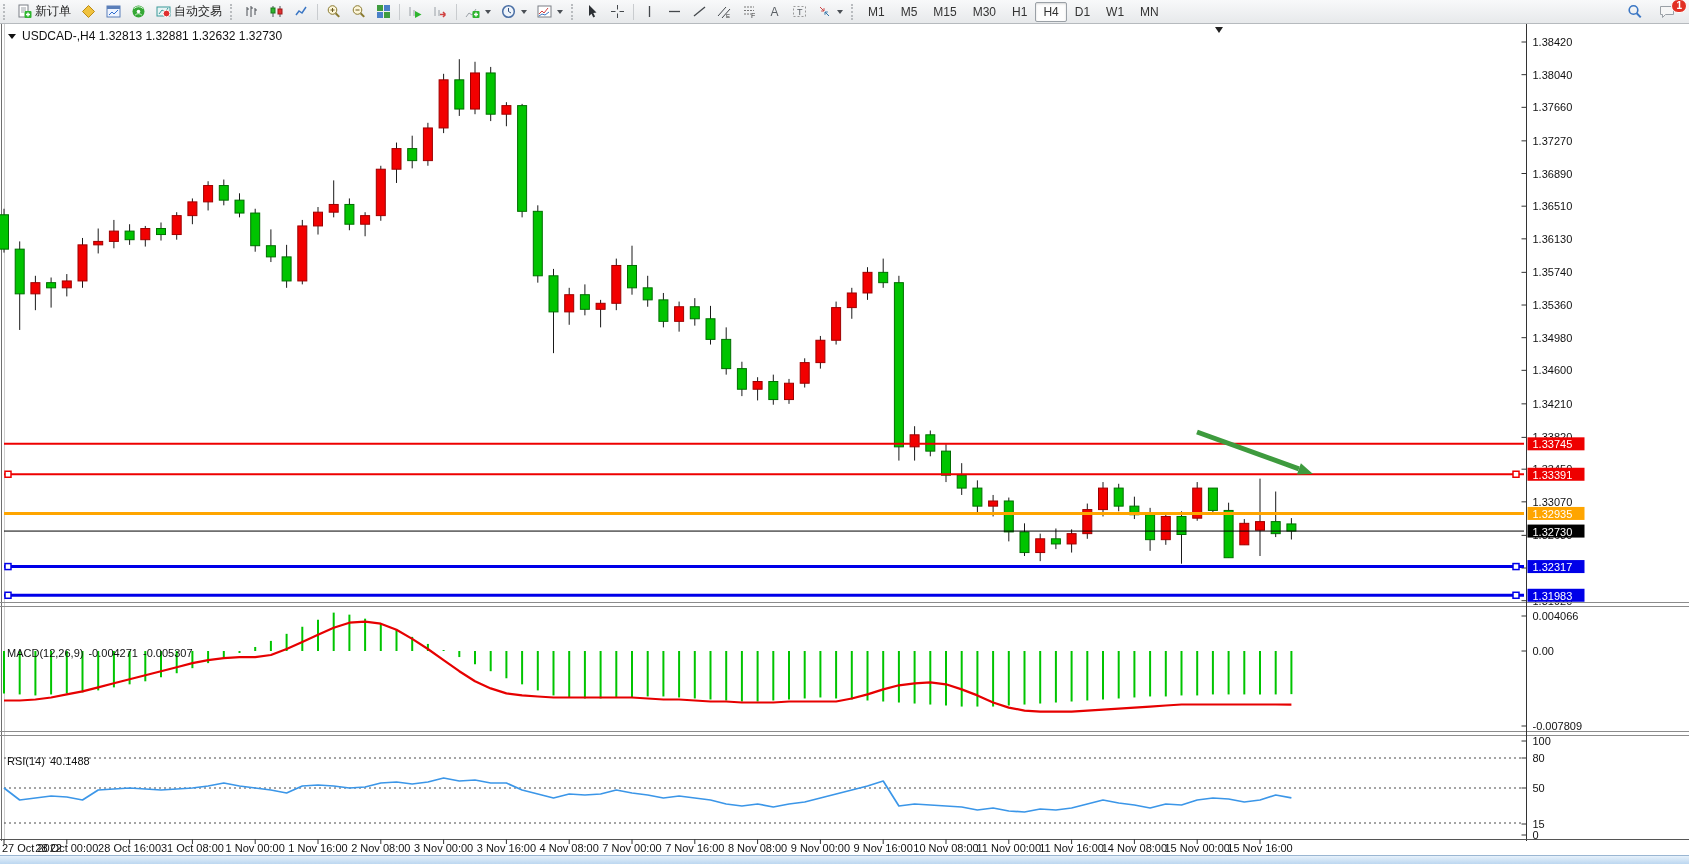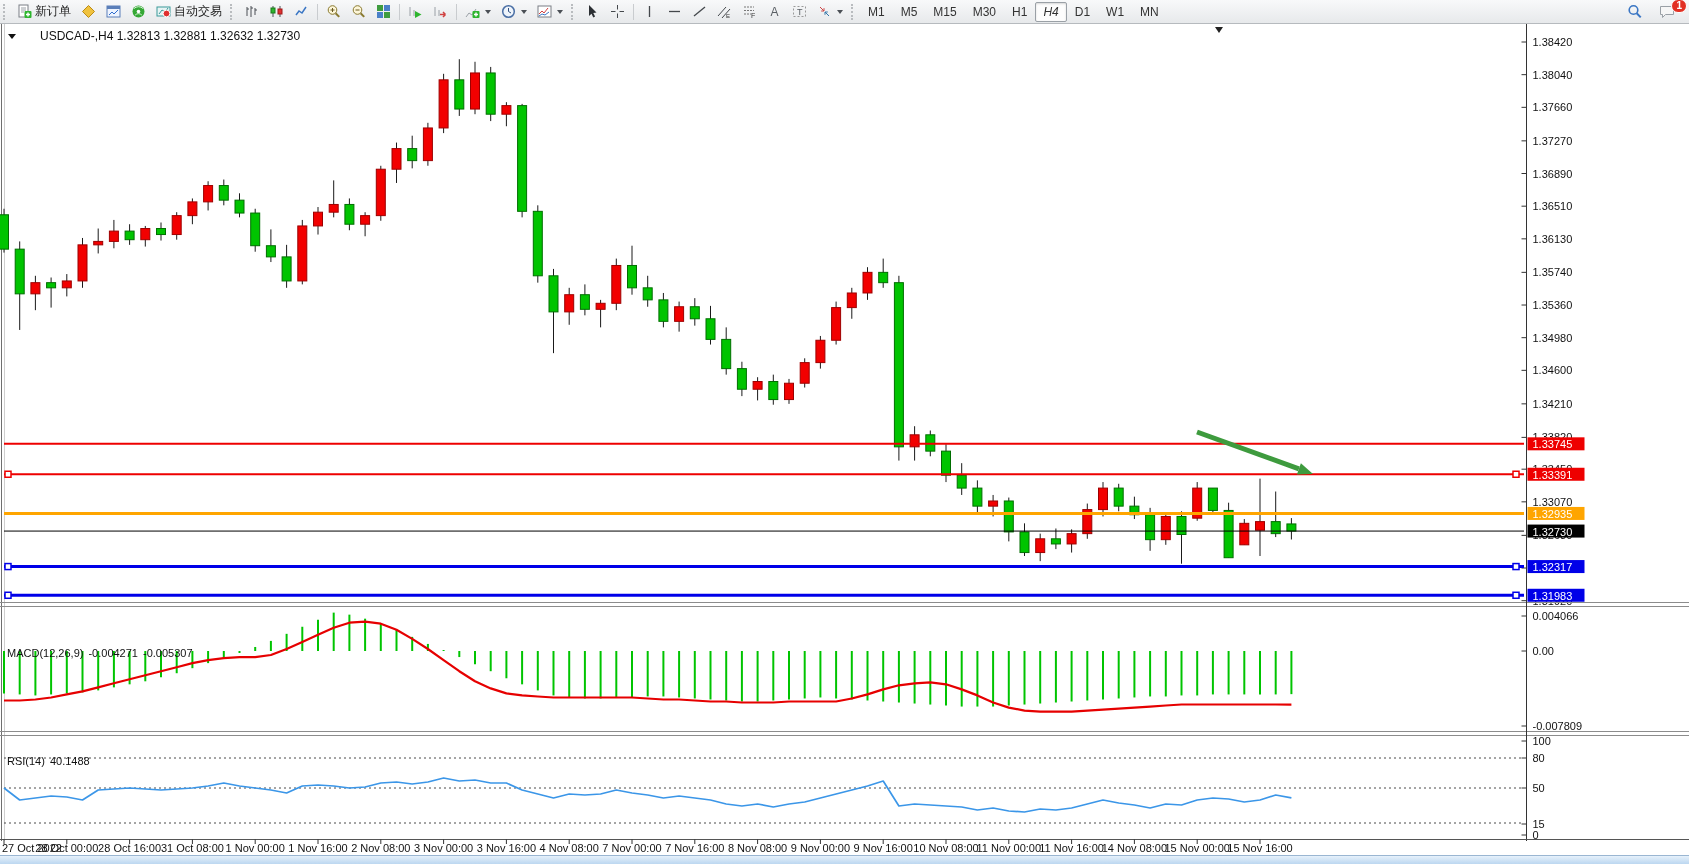--- a/index.html
+++ b/index.html
@@ -10,29 +10,29 @@
     background:linear-gradient(#f8f9fa,#e7e9eb);border-bottom:1px solid #b6babe;
     display:flex;align-items:center;font-size:12px;color:#222;z-index:5;}
   .grip{width:3px;height:16px;border-left:2px dotted #b9bcbf;margin:0 4px 0 3px;}
   .sep{width:1px;height:16px;background:#c9cccf;margin:0 3px;}
   .tb{display:flex;align-items:center;gap:3px;padding:1px 4px;border:1px solid transparent;
       border-radius:2px;cursor:default;white-space:nowrap;}
   .tb svg{display:block;}
   .caret{width:0;height:0;border-left:3px solid transparent;border-right:3px solid transparent;
          border-top:4px solid #4a4f55;margin-left:2px;}
   .tf{padding:2px 7px;font-size:12px;color:#333;border:1px solid transparent;border-radius:2px;}
-  .tf.active{background:#fdfdfd;border:1px solid #9aa0a6;box-shadow:inset 0 1px 2px rgba(0,0,0,.15);font-style:italic;}
+  .tf.active{background:#fdfdfd;border:1px solid #9aa0a6;box-shadow:inset 0 1px 2px rgba(0,0,0,.15);}
   #tb-right{margin-left:auto;display:flex;align-items:center;gap:6px;padding-right:8px;}
   #chat-wrap{position:relative;}
   #chat-badge{position:absolute;top:-4px;right:-7px;background:#e23023;color:#fff;font-size:10px;
     font-weight:bold;border-radius:8px;padding:0 4px;line-height:12px;border:1px solid #fff;}
   
   #chart-area{position:absolute;left:0;top:24px;width:1689px;height:840px;}
   #chart-svg{position:absolute;left:0;top:0;}
-  #chart-title{position:absolute;left:8px;top:5px;font-size:12px;color:#111;display:flex;align-items:center;gap:24px;z-index:3;}
+  #chart-title{position:absolute;left:8px;top:5px;font-size:12px;color:#111;display:flex;align-items:center;gap:6px;z-index:3;}
   #chart-title .tri{width:0;height:0;border-left:4px solid transparent;border-right:4px solid transparent;
       border-top:5px solid #111;display:inline-block;}
   .pane-label{position:absolute;left:7px;font-size:11px;color:#111;z-index:3;}
   .pane-label span{margin-right:5px;}
   #bottom-strip{position:absolute;left:0;bottom:0;width:1689px;height:8px;
      background:linear-gradient(#e6f1fb,#bcd7f0);border-top:1px solid #9ab6d2;z-index:4;}
 </style>
 </head>
 <body>
 

